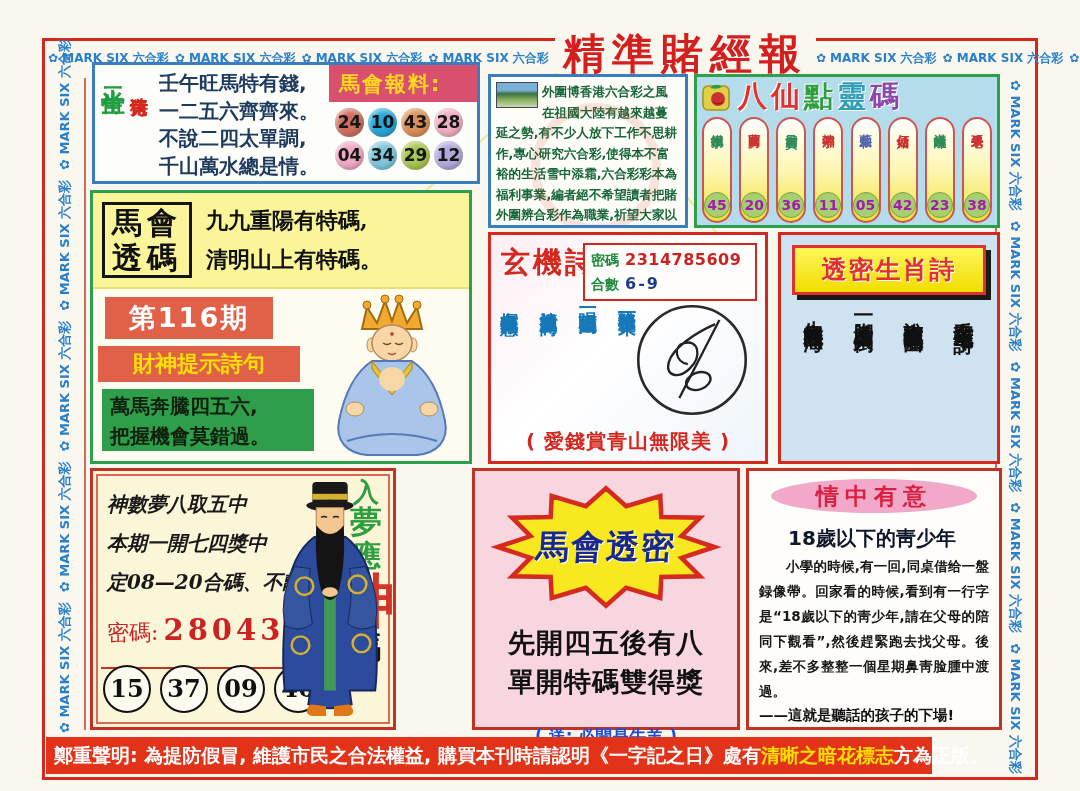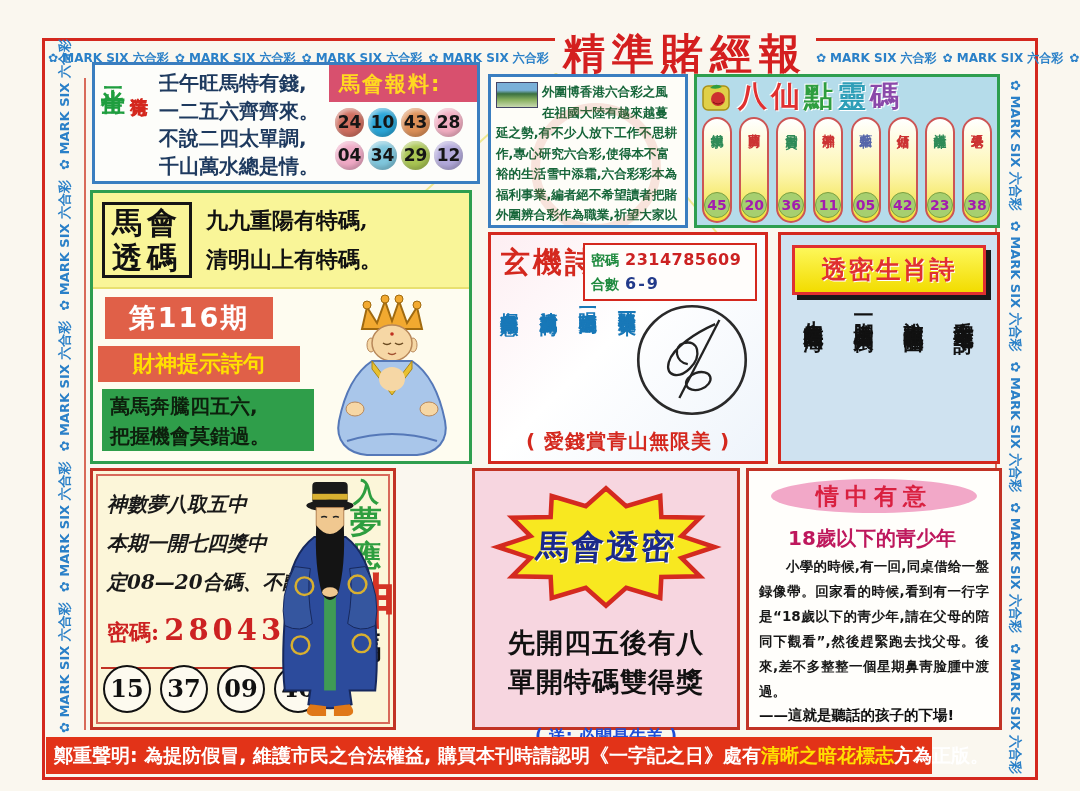--- a/index.html
+++ b/index.html
@@ -71,39 +71,39 @@
   .p5-bottom{position:absolute;left:0;bottom:6px;width:100%;text-align:center;color:#d4281e;font-weight:bold;font-size:20px;letter-spacing:1px;}
   
   .p6{left:778px;top:232px;width:222px;height:232px;border:3px solid #d4281e;box-sizing:border-box;background:#cfe2f0;}
   .plate{margin:10px auto 6px auto;width:188px;height:44px;background:linear-gradient(#fdf75a,#f2dc00);border:3px solid #e03030;box-shadow:5px 5px 0 #1a1a1a;text-align:center;line-height:44px;color:#e03030;font-weight:bold;font-size:25px;letter-spacing:2px;text-shadow:1px 1px 0 #fff;}
   .p6-cols{display:flex;flex-direction:row-reverse;justify-content:space-around;height:158px;margin-top:10px;padding:0 8px;}
   .p6-col{font-family:"DejaVu Serif",serif;font-size:20px;font-weight:bold;color:#111;line-height:1.1;letter-spacing:2px;}
   
   .p7{left:90px;top:468px;width:306px;height:262px;border:3px solid #c23325;box-sizing:border-box;background:#fcf6d9;box-shadow:inset 0 0 0 3px #fcf6d9,inset 0 0 0 5px #d86a5a;}
   .d-lines{position:absolute;left:14px;top:14px;width:215px;font-family:"DejaVu Serif",serif;font-style:italic;font-weight:bold;font-size:20px;color:#191919;line-height:1.95;white-space:nowrap;}
   .d-code{position:absolute;left:14px;top:142px;white-space:nowrap;}
-  .d-clabel{color:#c22;font-weight:bold;font-size:22px;font-family:"DejaVu Serif",serif;}
+  .d-clabel{color:#c22;font-weight:normal;font-size:22px;font-family:"DejaVu Serif",serif;}
   .d-cval{color:#c22;font-weight:bold;font-size:29px;letter-spacing:4px;font-family:"DejaVu Serif",serif;}
   .d-rule{position:absolute;left:8px;top:196px;width:232px;height:2px;background:#c23325;}
   .d-balls{position:absolute;left:10px;bottom:14px;display:flex;}
   .d-ball{width:44px;height:44px;border:2.5px solid #111;border-radius:50%;background:#fdfaef;text-align:center;line-height:44px;font-weight:bold;font-size:24px;color:#111;margin-right:9px;font-family:"DejaVu Serif",serif;}
   .d-title{position:absolute;left:244px;top:8px;height:244px;display:flex;flex-direction:column;align-items:center;font-family:"DejaVu Serif",serif;font-weight:bold;}
   .d-ch{line-height:1.05;}
   .d-ch.s1{font-size:26px;} .d-ch.s2{font-size:32px;} .d-ch.s3{font-size:30px;} .d-ch.s4{font-size:58px;} .d-ch.s5{font-size:30px;}
   .deity{position:absolute;right:4px;top:6px;}
   
   .p8{left:472px;top:468px;width:268px;height:262px;border:3px solid #c23325;box-sizing:border-box;background:#f7d6e0;}
   .starwrap{position:relative;width:244px;height:132px;margin:10px auto 0 auto;}
   .star-label{position:absolute;left:0;top:0;width:100%;height:100%;display:flex;align-items:center;justify-content:center;color:#1b2a8a;font-weight:bold;font-size:33px;letter-spacing:2px;transform:skewX(-4deg);text-shadow:1px 1px 0 #fff;}
   .p8-lines{text-align:center;font-weight:bold;font-size:27px;color:#111;line-height:1.45;margin-top:10px;letter-spacing:1px;white-space:nowrap;}
   .p8-foot{text-align:center;font-weight:bold;font-size:17px;color:#1d4ed8;margin-top:24px;}
   
   .p9{left:746px;top:468px;width:256px;height:262px;border:3px solid #c23325;box-sizing:border-box;background:#fffefb;overflow:hidden;}
   .oval{margin:8px auto 12px auto;width:206px;height:34px;background:#f2a8c8;border-radius:50%;text-align:center;line-height:34px;color:#d92040;font-weight:bold;font-size:23px;letter-spacing:6px;}
-  .p9-sub{text-align:center;font-weight:bold;font-size:20px;color:#be185d;margin:2px 4px 2px 0;}
+  .p9-sub{text-align:center;font-weight:bold;font-size:20px;color:#0f172a;margin:2px 4px 2px 0;}
   .p9-body{padding:0 10px;font-size:13.5px;font-weight:bold;color:#181818;line-height:1.85;text-align:justify;text-indent:2em;}
   .p9-foot{padding:0 10px;font-size:14.5px;font-weight:bold;color:#111;margin-top:2px;}
   
   .decl{left:46px;top:737px;width:886px;height:37px;background:#e23318;color:#fff;font-weight:bold;font-size:19px;line-height:37px;padding-left:8px;box-sizing:border-box;white-space:nowrap;}
   .decl .hl{color:#ffe000;}
 </style>
 </head>
 <body>
 
 <div class="abs frame"></div>

